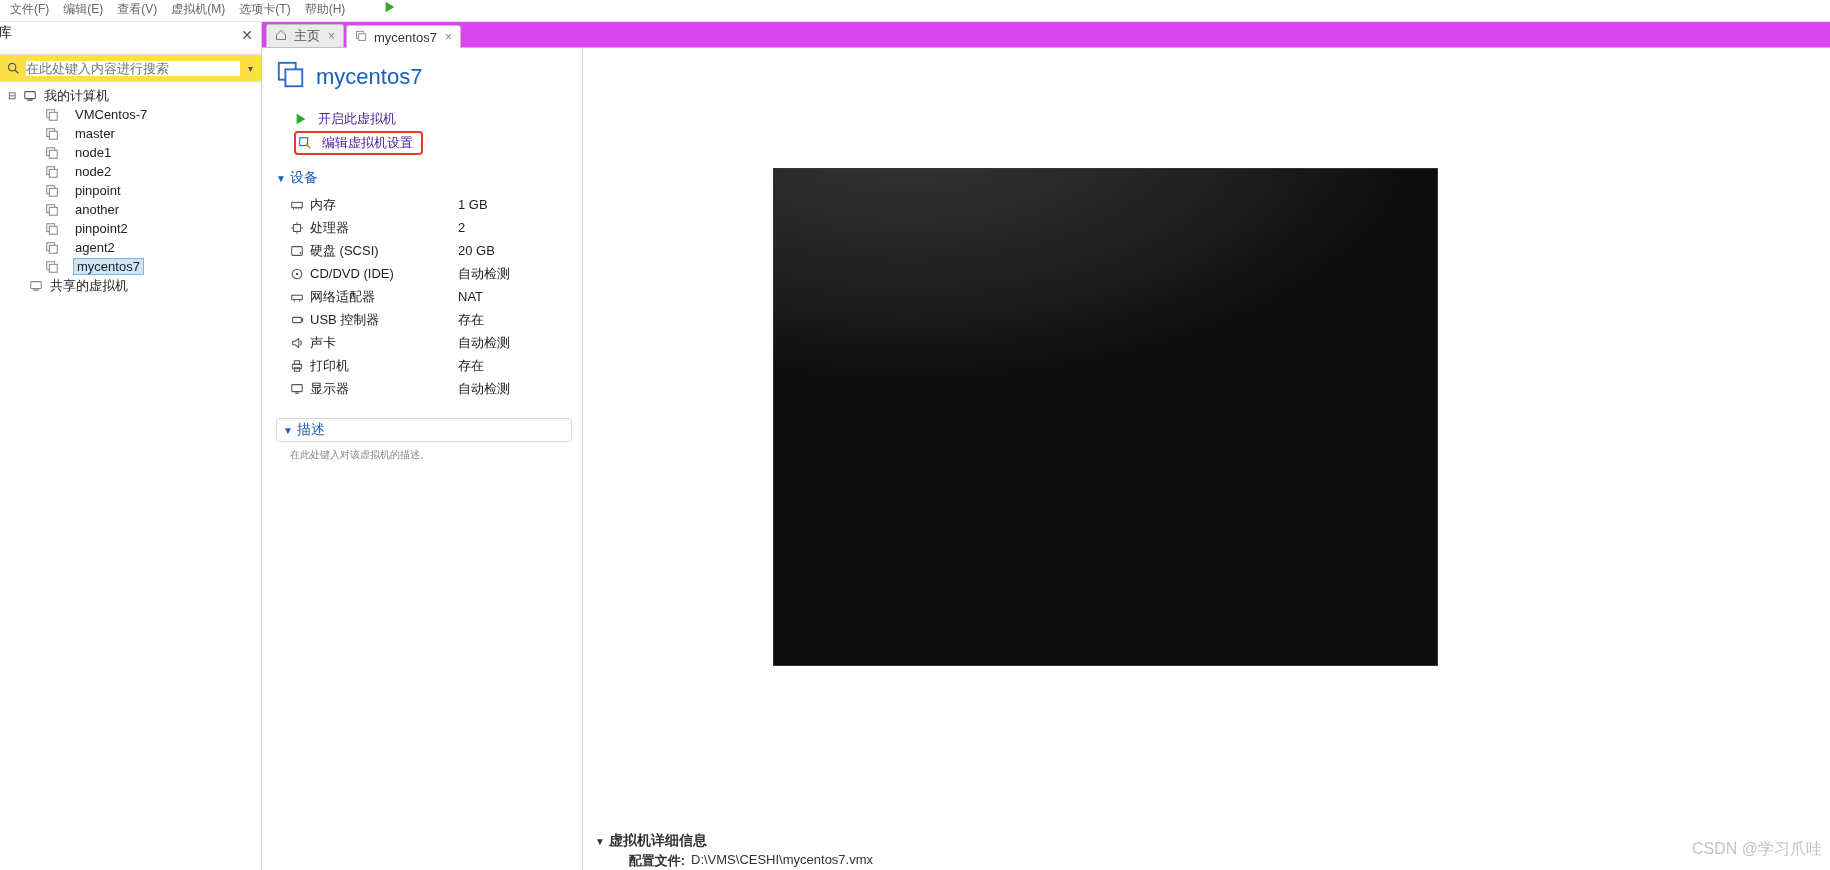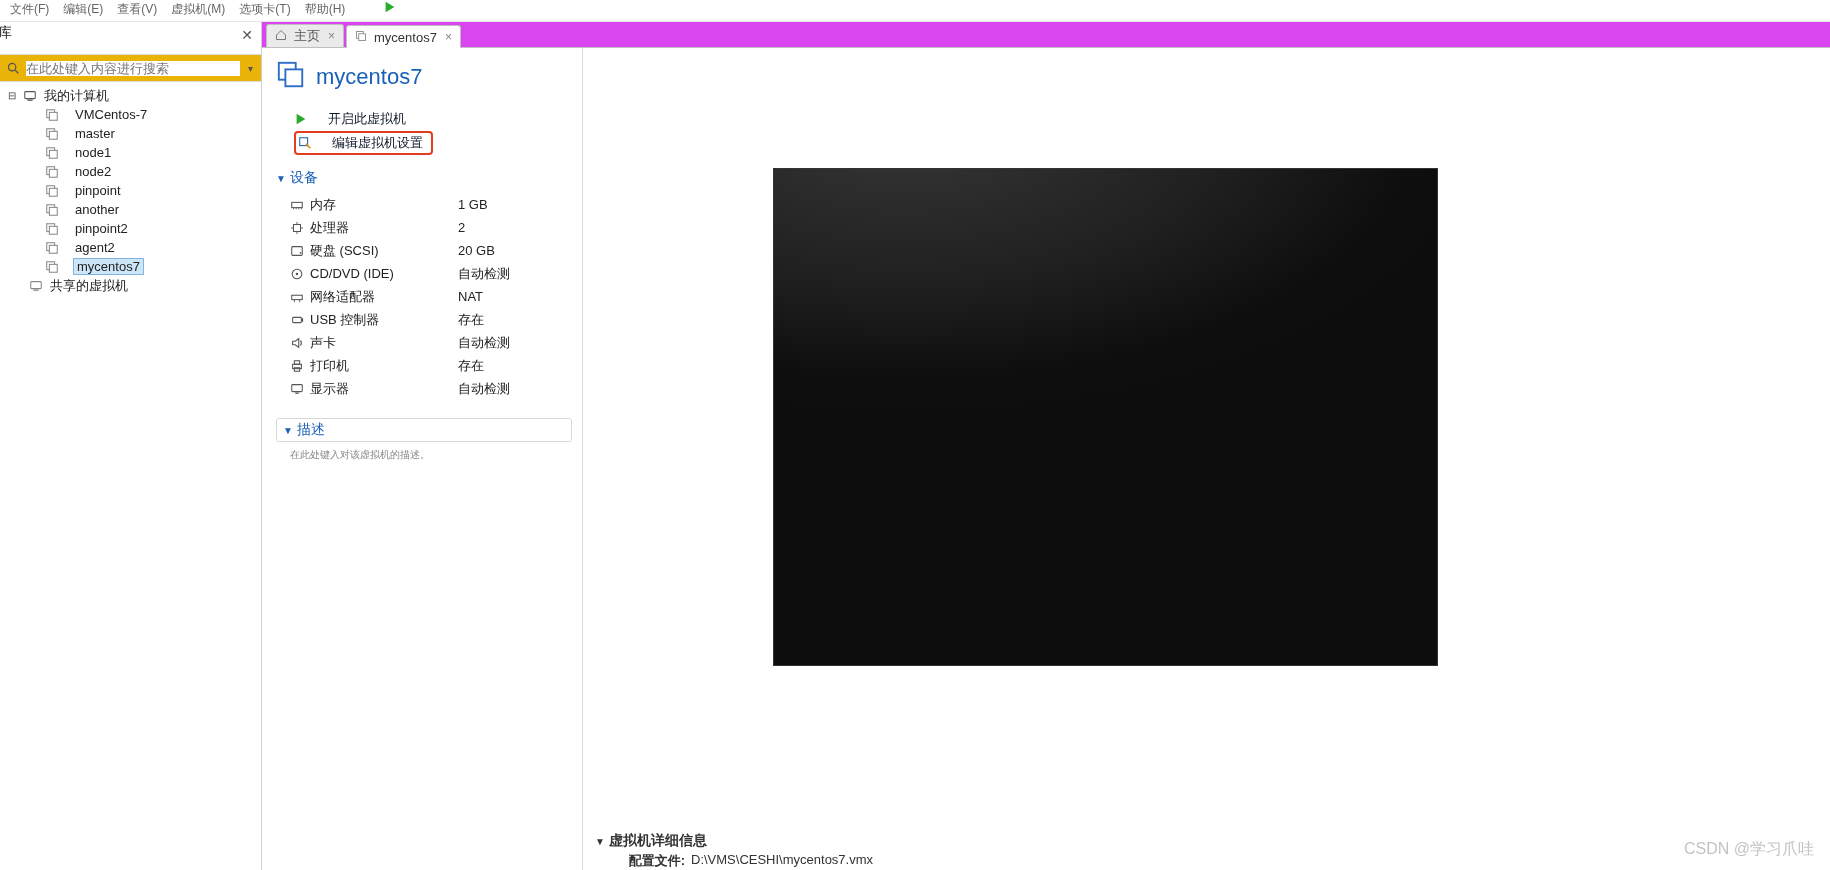--- a/index.html
+++ b/index.html
@@ -63,21 +63,21 @@
     cursor: pointer;
   }
   .search-row {
     display: flex;
     align-items: center;
     height: 28px;
     padding: 0 6px;
     gap: 6px;
     border-top: 1px solid #ddd;
     border-bottom: 1px solid #ddd;
-    background: #eab308;
+    background: #fde047;
   }
   .search-row svg { width: 14px; height: 14px; color: #555; }
   .search-row input {
     flex: 1;
     border: none;
     outline: none;
     font-size: 13px;
     color: #888;
   }
   .search-row .dropdown { color: #555; font-size: 10px; padding: 0 2px; }
@@ -156,24 +156,24 @@
   }
   .vm-title-row .big-icon svg { width: 30px; height: 30px; color: #2b6cc4; }
   .vm-title {
     font-size: 22px;
     color: #1a60b8;
   }
   .vm-actions { margin-top: 14px; padding-left: 18px; }
   .vm-action {
     display: flex;
     align-items: center;
-    gap: 20px;
+    gap: 10px;
     height: 24px;
     font-size: 13px;
-    color: #0f172a;
+    color: #4c1d95;
     cursor: pointer;
   }
   .vm-action.edit {
     border: 2px solid #e43c1f;
     border-radius: 4px;
     padding: 1px 8px 1px 2px;
     width: fit-content;
   }
   .section {
     margin-top: 14px;
@@ -258,21 +258,21 @@
   .vm-details-row {
     display: flex;
     font-size: 13px;
     color: #333;
     margin-top: 2px;
     padding-left: 28px;
   }
   .vm-details-row .k { width: 62px; text-align: right; font-weight: bold; margin-right: 6px; }
   .watermark {
     position: absolute;
-    right: 16px;
+    right: 8px;
     bottom: 10px;
     font-size: 16px;
     color: rgba(120,120,120,0.45);
     pointer-events: none;
   }
   
   .ico { width: 14px; height: 14px; display: inline-block; }
   .ico svg { width: 14px; height: 14px; display: block; }
   .ico-sm svg { width: 12px; height: 12px; }
 </style>

